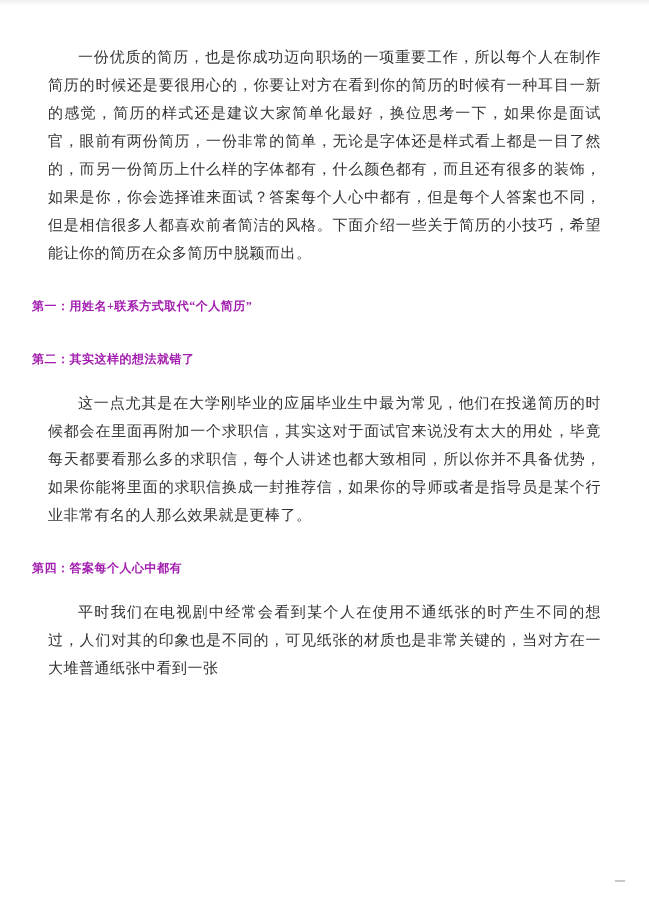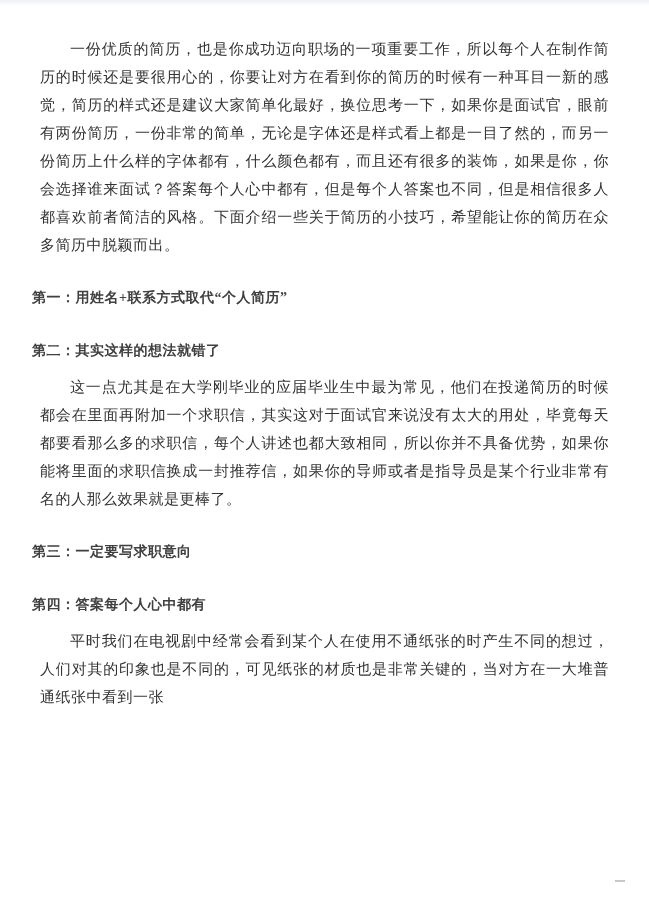--- a/index.html
+++ b/index.html
@@ -24,34 +24,34 @@
     }
     .doc {
       position: absolute;
       top: 0;
       left: 0;
       width: 649px;
       box-sizing: border-box;
       padding: 27px 32px 0 32px;
     }
     .doc p {
-      margin: 8px;
+      margin: 16px;
       font-size: 15px;
       line-height: 28px;
       text-align: justify;
       text-indent: 2em;
       color: #333333;
       letter-spacing: 0.5px;
     }
     .doc h3 {
       margin: 25px 0 0 0;
-      font-size: 14px;
+      font-size: 12px;
       line-height: 28px;
       font-weight: bold;
-      color: #404040;
+      color: #a21caf;
       letter-spacing: 0.5px;
     }
     .bottom-dash {
       position: absolute;
       left: 615px;
       top: 880px;
       width: 10px;
       height: 2px;
       background: #c8c8c8;
     }
@@ -68,21 +68,20 @@
   <section>
     <h3>第一：用姓名+联系方式取代“个人简历”</h3>
   </section>
 
   <section>
     <h3>第二：其实这样的想法就错了</h3>
     <p>这一点尤其是在大学刚毕业的应届毕业生中最为常见，他们在投递简历的时候都会在里面再附加一个求职信，其实这对于面试官来说没有太大的用处，毕竟每天都要看那么多的求职信，每个人讲述也都大致相同，所以你并不具备优势，如果你能将里面的求职信换成一封推荐信，如果你的导师或者是指导员是某个行业非常有名的人那么效果就是更棒了。</p>
   </section>
 
   <section>
-    <h3>第三：一定要写求职意向</h3>
   </section>
 
   <section>
     <h3>第四：答案每个人心中都有</h3>
     <p>平时我们在电视剧中经常会看到某个人在使用不通纸张的时产生不同的想过，人们对其的印象也是不同的，可见纸张的材质也是非常关键的，当对方在一大堆普通纸张中看到一张</p>
   </section>
 
 </div>
 
 <div class="bottom-dash"></div>

